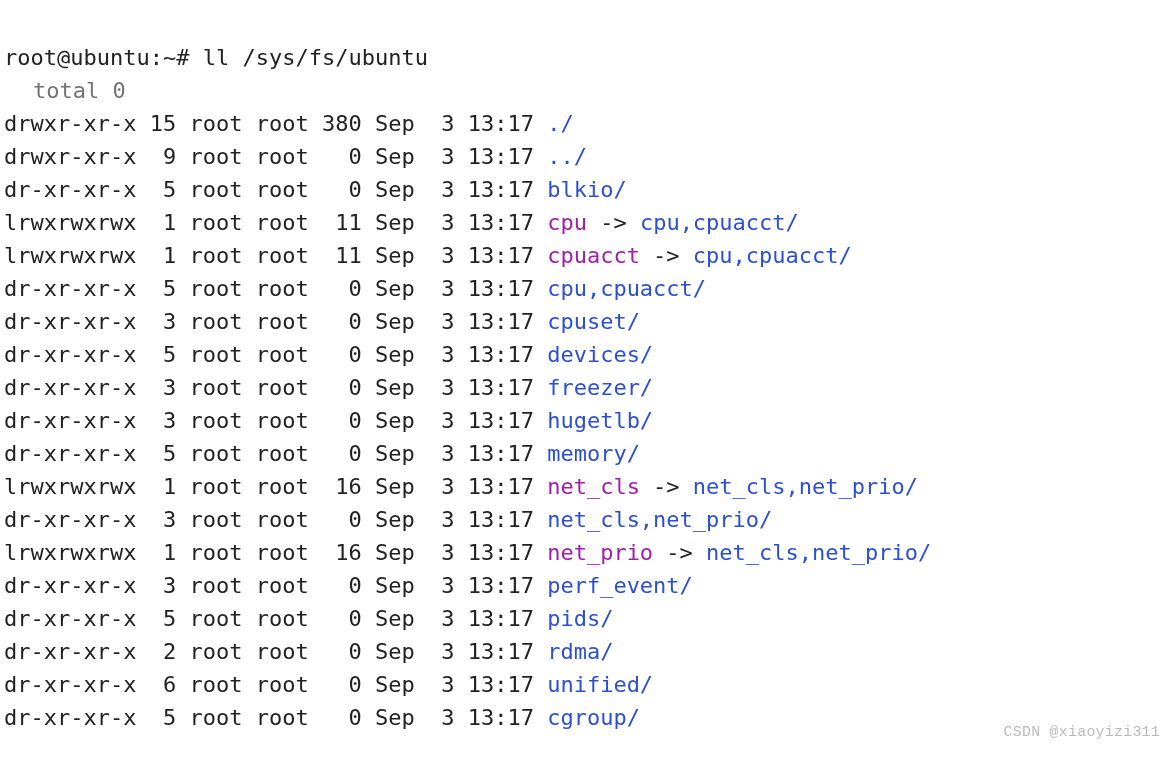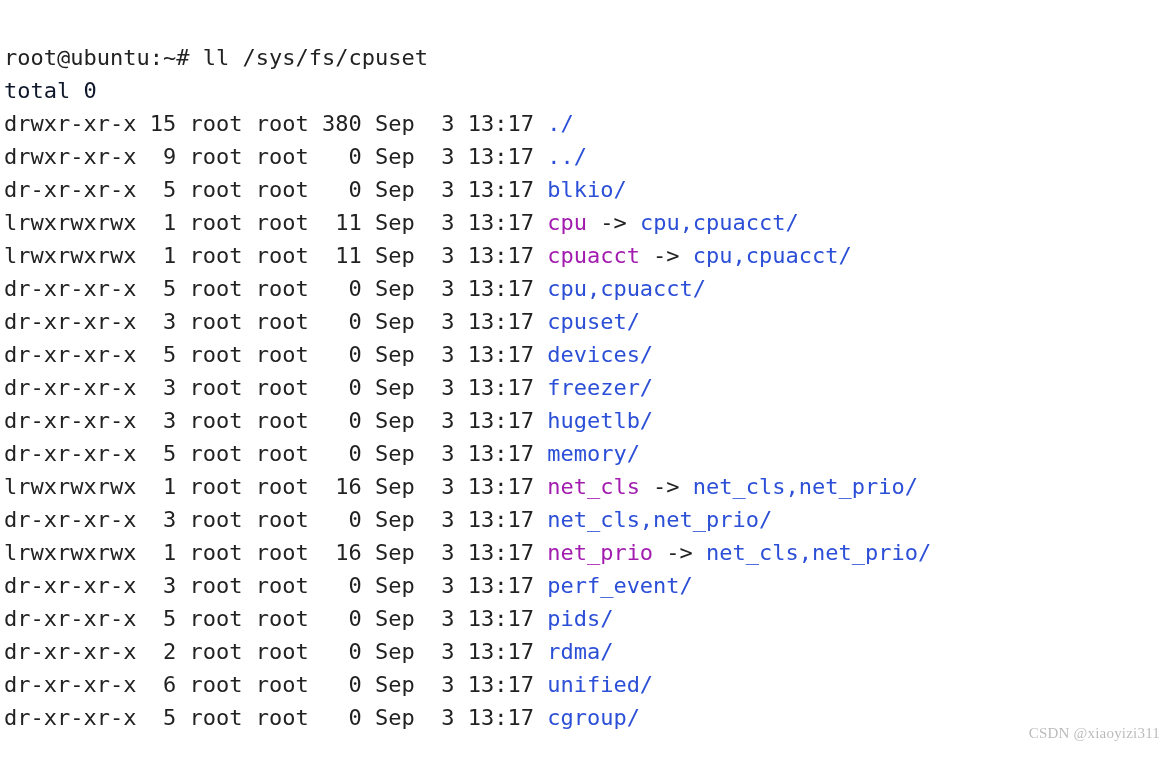--- a/index.html
+++ b/index.html
@@ -15,36 +15,36 @@
     overflow: hidden;
   }
   .terminal {
     white-space: pre;
     padding: 8px 0 0 4px;
   }
   .prompt { color: #222; }
   .dir { color: #2c4fd7; font-weight: 500; }
   .link { color: #a21caf; }
   .arrow { color: #222; }
-  .total { color: #0f172a; }
+  .total { color: #737373; margin-left: 29px; }
   .watermark {
     position: absolute;
     right: 14px;
     bottom: 18px;
-    font-family: Liberation Serif, serif;
+    font-family: Liberation Mono, monospace;
     font-size: 15px;
     color: rgba(0,0,0,0.28);
     letter-spacing: 0.2px;
   }
 </style>
 </head>
 <body>
 
 <div class="terminal">
-<span><span class="prompt">root@ubuntu</span><span class="prompt">:</span><span class="prompt">~</span><span class="prompt">#</span> <span class="prompt">ll /sys/fs/cpuset</span></span>
+<span><span class="prompt">root@ubuntu</span><span class="prompt">:</span><span class="prompt">~</span><span class="prompt">#</span> <span class="prompt">ll /sys/fs/ubuntu</span></span>
 <span class="total">total 0</span>
 <div id="listing"><span><span>drwxr-xr-x</span> <span>15</span> <span>root</span> <span>root</span> <span>380</span> <span>Sep</span> <span> 3</span> <span>13:17</span> <span class="dir">./</span></span>
 <span><span>drwxr-xr-x</span> <span> 9</span> <span>root</span> <span>root</span> <span>  0</span> <span>Sep</span> <span> 3</span> <span>13:17</span> <span class="dir">../</span></span>
 <span><span>dr-xr-xr-x</span> <span> 5</span> <span>root</span> <span>root</span> <span>  0</span> <span>Sep</span> <span> 3</span> <span>13:17</span> <span class="dir">blkio/</span></span>
 <span><span>lrwxrwxrwx</span> <span> 1</span> <span>root</span> <span>root</span> <span> 11</span> <span>Sep</span> <span> 3</span> <span>13:17</span> <span class="link">cpu</span><span class="arrow"> -&gt; </span><span class="dir">cpu,cpuacct/</span></span>
 <span><span>lrwxrwxrwx</span> <span> 1</span> <span>root</span> <span>root</span> <span> 11</span> <span>Sep</span> <span> 3</span> <span>13:17</span> <span class="link">cpuacct</span><span class="arrow"> -&gt; </span><span class="dir">cpu,cpuacct/</span></span>
 <span><span>dr-xr-xr-x</span> <span> 5</span> <span>root</span> <span>root</span> <span>  0</span> <span>Sep</span> <span> 3</span> <span>13:17</span> <span class="dir">cpu,cpuacct/</span></span>
 <span><span>dr-xr-xr-x</span> <span> 3</span> <span>root</span> <span>root</span> <span>  0</span> <span>Sep</span> <span> 3</span> <span>13:17</span> <span class="dir">cpuset/</span></span>
 <span><span>dr-xr-xr-x</span> <span> 5</span> <span>root</span> <span>root</span> <span>  0</span> <span>Sep</span> <span> 3</span> <span>13:17</span> <span class="dir">devices/</span></span>
 <span><span>dr-xr-xr-x</span> <span> 3</span> <span>root</span> <span>root</span> <span>  0</span> <span>Sep</span> <span> 3</span> <span>13:17</span> <span class="dir">freezer/</span></span>

